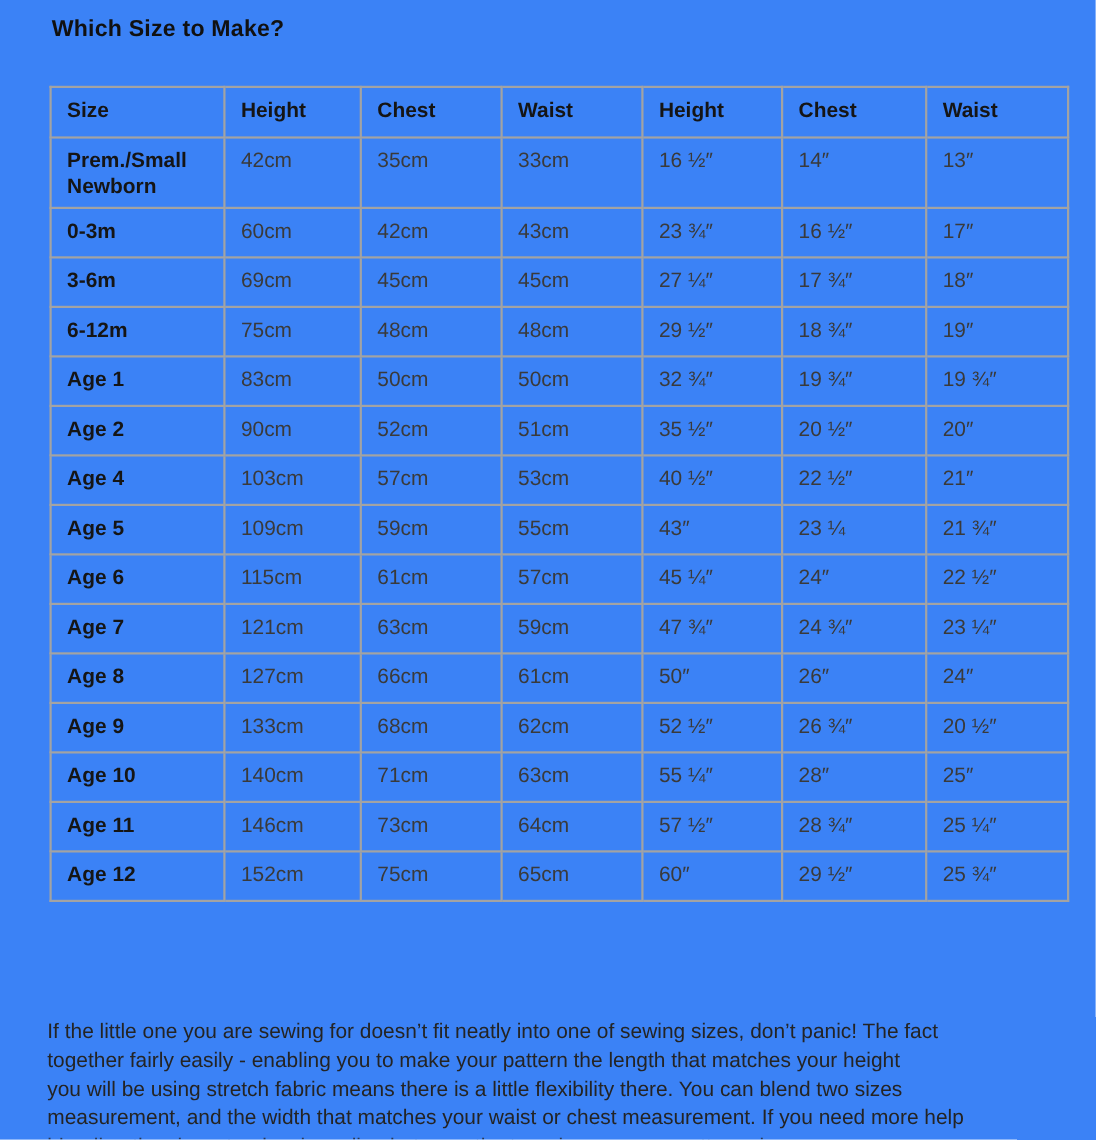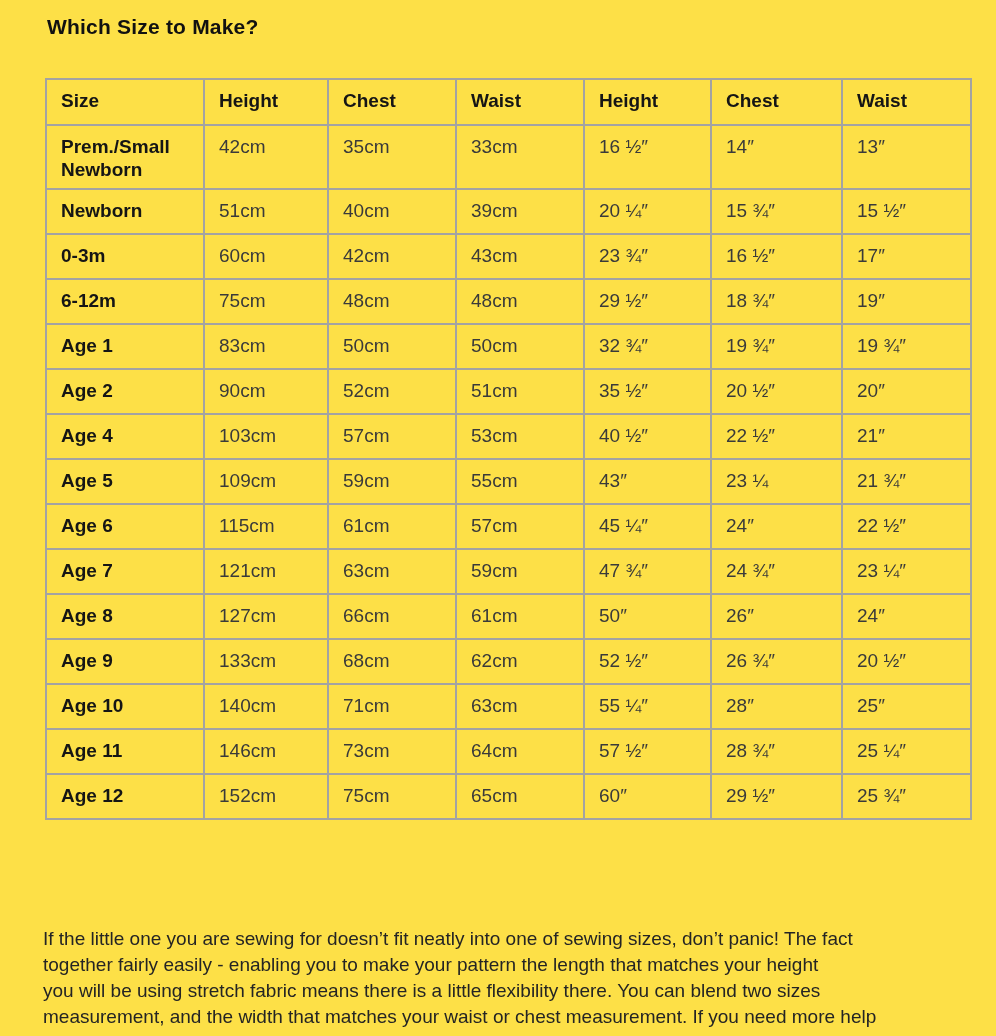--- a/index.html
+++ b/index.html
@@ -1,20 +1,20 @@
 <!DOCTYPE html>
 <html><head>
 <meta charset="utf-8">
 <style>
   html, body { margin: 0; padding: 0; }
   .page {
     position: relative;
     width: 996px;
     height: 1036px;
-    background: #fde047;
+    background: #3b82f6;
     overflow: hidden;
     font-family: "Liberation Sans", sans-serif;
     color: #1f1f1f;
   }
   .doc-title {
     position: absolute;
     left: 47px;
     top: 15px;
     font-size: 21px;
     font-weight: bold;
@@ -103,38 +103,38 @@
         <tr>
           <th class="size-cell">Prem./Small Newborn</th>
           <td>42cm</td>
           <td>35cm</td>
           <td>33cm</td>
           <td>16 ½″</td>
           <td>14″</td>
           <td>13″</td>
         </tr>
         <tr>
-          <th class="size-cell">Newborn</th>
-          <td>51cm</td>
-          <td>40cm</td>
-          <td>39cm</td>
-          <td>20 ¼″</td>
-          <td>15 ¾″</td>
-          <td>15 ½″</td>
-        </tr>
-        <tr>
           <th class="size-cell">0-3m</th>
           <td>60cm</td>
           <td>42cm</td>
           <td>43cm</td>
           <td>23 ¾″</td>
           <td>16 ½″</td>
           <td>17″</td>
         </tr>
         <tr>
+          <th class="size-cell">3-6m</th>
+          <td>69cm</td>
+          <td>45cm</td>
+          <td>45cm</td>
+          <td>27 ¼″</td>
+          <td>17 ¾″</td>
+          <td>18″</td>
+        </tr>
+        <tr>
           <th class="size-cell">6-12m</th>
           <td>75cm</td>
           <td>48cm</td>
           <td>48cm</td>
           <td>29 ½″</td>
           <td>18 ¾″</td>
           <td>19″</td>
         </tr>
         <tr>
           <th class="size-cell">Age 1</th>

